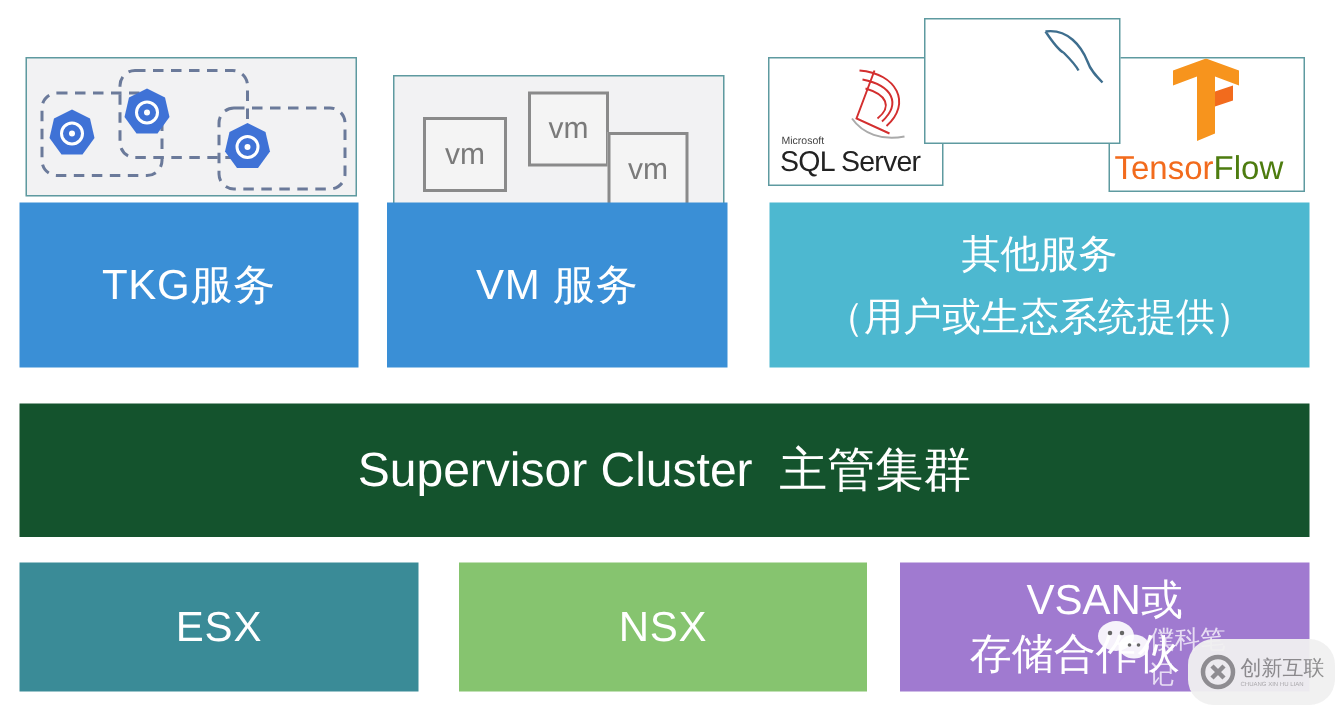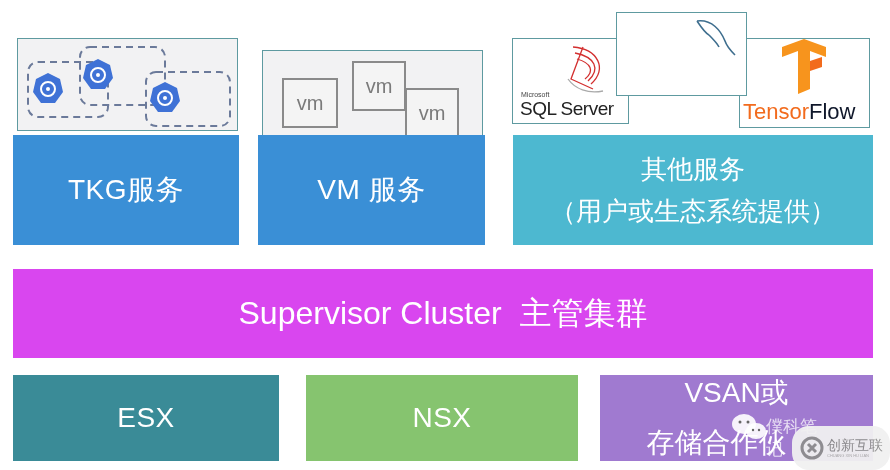--- a/index.html
+++ b/index.html
@@ -63,21 +63,21 @@
   <div class="abs" style="left:8px;top:52px;font-size:7px;color:#444;">Microsoft</div>
   <div class="abs" style="left:7px;top:59px;font-size:19px;color:#222;letter-spacing:-0.5px;">SQL Server</div>
 </div>
 
 <div class="abs logo" style="left:739px;top:38px;width:131px;height:90px;">
   <svg width="131" height="55" viewBox="0 0 131 55">
     <polygon points="42,8 64,0 86,8 86,18 70,12 70,50 58,55 58,12 42,18" fill="#f7941d"></polygon>
     <polygon points="70,22 82,18 82,28 70,32" fill="#f26b1d"></polygon>
   </svg>
   <div class="abs" style="left:3px;top:60px;font-size:22px;">
-    <span style="color:#f26b1d;text-align:center;">Tensor</span><span style="color:#0f172a;">Flow</span>
+    <span style="color:#f26b1d;text-align:center;">Tensor</span><span style="color:#4d7c0f;">Flow</span>
   </div>
 </div>
 
 <div class="abs logo" style="left:616px;top:12px;width:131px;height:84px;">
   <svg width="131" height="45" viewBox="0 0 131 45">
     <path d="M80,8 C95,6 104,18 108,28 C110,34 114,38 118,42 M80,8 C84,14 88,20 92,22 M92,22 C96,26 100,30 102,34" fill="none" stroke="#3e6e8e" stroke-width="1.6"></path>
   </svg>
 </div>
 
 <div class="abs box" style="left:13px;top:135px;width:226px;height:110px;background:#3a8fd6;">
@@ -86,33 +86,33 @@
 
 <div class="abs box" style="left:258px;top:135px;width:227px;height:110px;background:#3a8fd6;">
   <div class="t1">VM 服务</div>
 </div>
 
 <div class="abs box" style="left:513px;top:135px;width:360px;height:110px;background:#4db8d0;">
   <div class="t2">其他服务</div>
   <div class="t2">（用户或生态系统提供）</div>
 </div>
 
-<div class="abs box" style="left:13px;top:269px;width:860px;height:89px;background:#d946ef;text-align:center;">
+<div class="abs box" style="left:13px;top:269px;width:860px;height:89px;background:#14532d;text-align:center;">
   <div style="font-size:32px;white-space:pre;">Supervisor Cluster  主管集群</div>
 </div>
 
 <div class="abs box" style="left:13px;top:375px;width:266px;height:86px;background:#3a8b97;">
   <div class="t1">ESX</div>
 </div>
 
 <div class="abs box" style="left:306px;top:375px;width:272px;height:86px;background:#86c46f;">
   <div class="t1">NSX</div>
 </div>
 
-<div class="abs box" style="left:600px;top:375px;width:273px;height:86px;background:#a07ad0;justify-content:space-between;">
+<div class="abs box" style="left:600px;top:375px;width:273px;height:86px;background:#a07ad0;">
   <div style="font-size:28px;line-height:36px;">VSAN或</div>
   <div style="font-size:28px;line-height:36px;margin-right:40px;">存储合作伙</div>
 </div>
 
 <div class="abs" style="left:730px;top:412px;width:100px;height:30px;">
   <svg width="40" height="30" viewBox="0 0 40 30">
     <ellipse cx="14" cy="12" rx="12" ry="10" fill="#fff" opacity="0.9"></ellipse>
     <ellipse cx="26" cy="19" rx="10" ry="8" fill="#fff" opacity="0.9"></ellipse>
     <circle cx="10" cy="10" r="1.5" fill="#666"></circle>
       <circle cx="18" cy="10" r="1.5" fill="#666"></circle>

